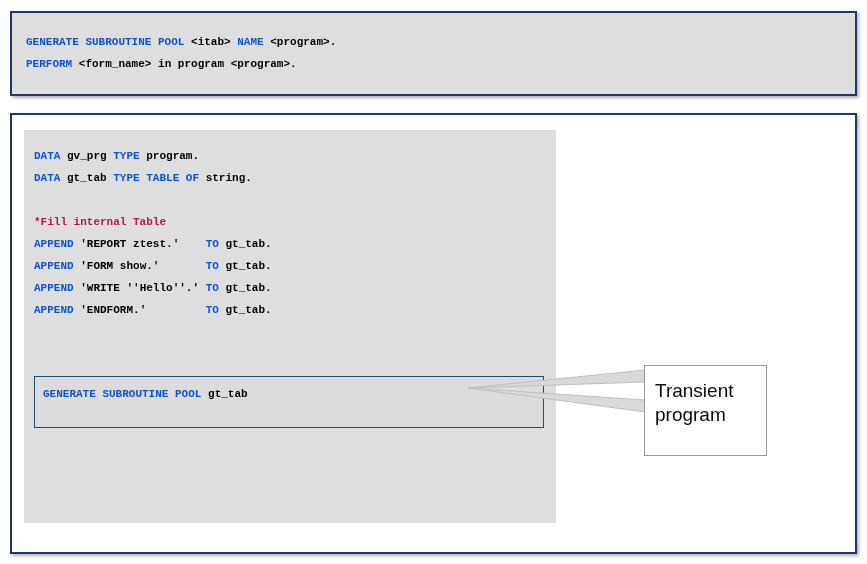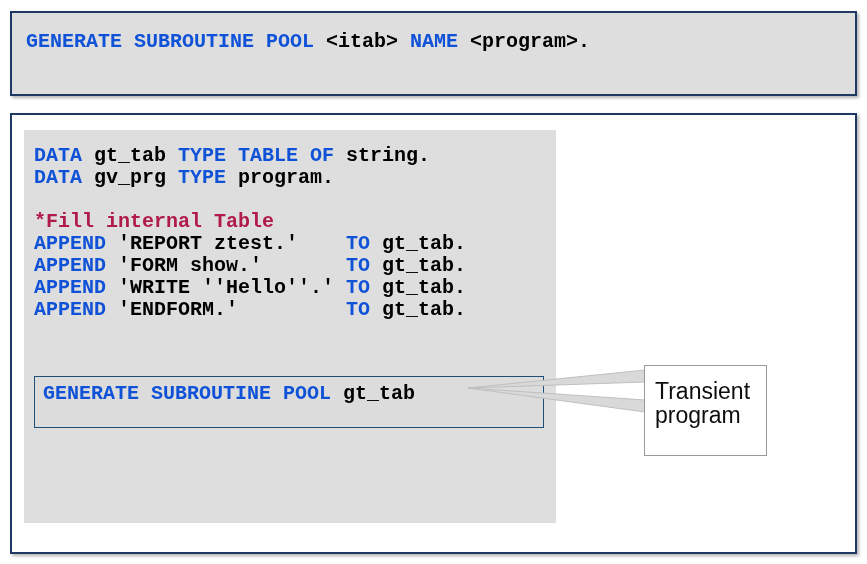--- a/index.html
+++ b/index.html
@@ -52,21 +52,21 @@
     left: 12px;
     top: 15px;
     width: 532px;
     height: 393px;
     background: #dedede;
   }
 
   
   .code-lines {
     font-family: "Liberation Mono", "DejaVu Sans Mono", monospace;
-    font-size: 20px;
+    font-size: 11px;
     line-height: 22px;
     font-weight: bold;
     white-space: pre;
     color: #000000;
     letter-spacing: 0px;
   }
   .kw   { color: #0f52d8; }
   .str  { color: #000000; }
   .com  { color: #b01b4a; margin-top: 15px; }
   .plain{ color: #000000; }
@@ -118,46 +118,46 @@
     height: 91px;
     box-sizing: border-box;
     background: #ffffff;
     border: 1px solid #9a9a9a;
   }
   #callout-label {
     position: absolute;
     left: 10px;
     top: 13px;
     font-family: "Liberation Sans", sans-serif;
-    font-size: 23px;
+    font-size: 19px;
     line-height: 24px;
     color: #0d0d0d;
     white-space: pre-line;
   }
   #callout-leader {
     position: absolute;
     left: 0;
     top: 0;
     width: 867px;
     height: 564px;
     pointer-events: none;
   }
 </style>
 </head>
 <body>
 
 <div id="syntax-box">
-  <div class="code-lines"><div><span class="kw">GENERATE SUBROUTINE POOL </span><span class="plain">&lt;itab&gt; </span><span class="kw">NAME </span><span class="plain">&lt;program&gt;.</span></div></div>
+  <div class="code-lines"><div><span class="kw">GENERATE SUBROUTINE POOL </span><span class="plain">&lt;itab&gt; </span><span class="kw">NAME </span><span class="plain">&lt;program&gt;.</span></div><div><span class="kw">PERFORM </span><span class="plain">&lt;form_name&gt; in program &lt;program&gt;.</span></div></div>
 </div>
 
 <div id="example-frame">
 
   <div id="code-panel">
 
-    <div id="decl-block" class="code-lines"><div><span class="kw">DATA </span><span class="plain">gt_tab </span><span class="kw">TYPE TABLE OF </span><span class="plain">string.</span></div><div><span class="kw">DATA </span><span class="plain">gv_prg </span><span class="kw">TYPE </span><span class="plain">program.</span></div><div class="blank"></div></div>
+    <div id="decl-block" class="code-lines"><div><span class="kw">DATA </span><span class="plain">gv_prg </span><span class="kw">TYPE </span><span class="plain">program.</span></div><div><span class="kw">DATA </span><span class="plain">gt_tab </span><span class="kw">TYPE TABLE OF </span><span class="plain">string.</span></div><div class="blank"></div></div>
 
     <div id="append-block" class="code-lines"><div><span class="com">*Fill internal Table</span></div><div><span class="kw">APPEND </span><span class="str">'REPORT ztest.'</span><span class="plain">    </span><span class="kw">TO </span><span class="plain">gt_tab.</span></div><div><span class="kw">APPEND </span><span class="str">'FORM show.'</span><span class="plain">       </span><span class="kw">TO </span><span class="plain">gt_tab.</span></div><div><span class="kw">APPEND </span><span class="str">'WRITE ''Hello''.'</span><span class="plain"> </span><span class="kw">TO </span><span class="plain">gt_tab.</span></div><div><span class="kw">APPEND </span><span class="str">'ENDFORM.'</span><span class="plain">         </span><span class="kw">TO </span><span class="plain">gt_tab.</span></div></div>
 
     <div id="generate-box" class="stmt-box">
       <div class="code-lines"><div><span class="kw">GENERATE SUBROUTINE POOL </span><span class="plain">gt_tab</span></div></div>
     </div>
 
 
   </div>
 </div>

